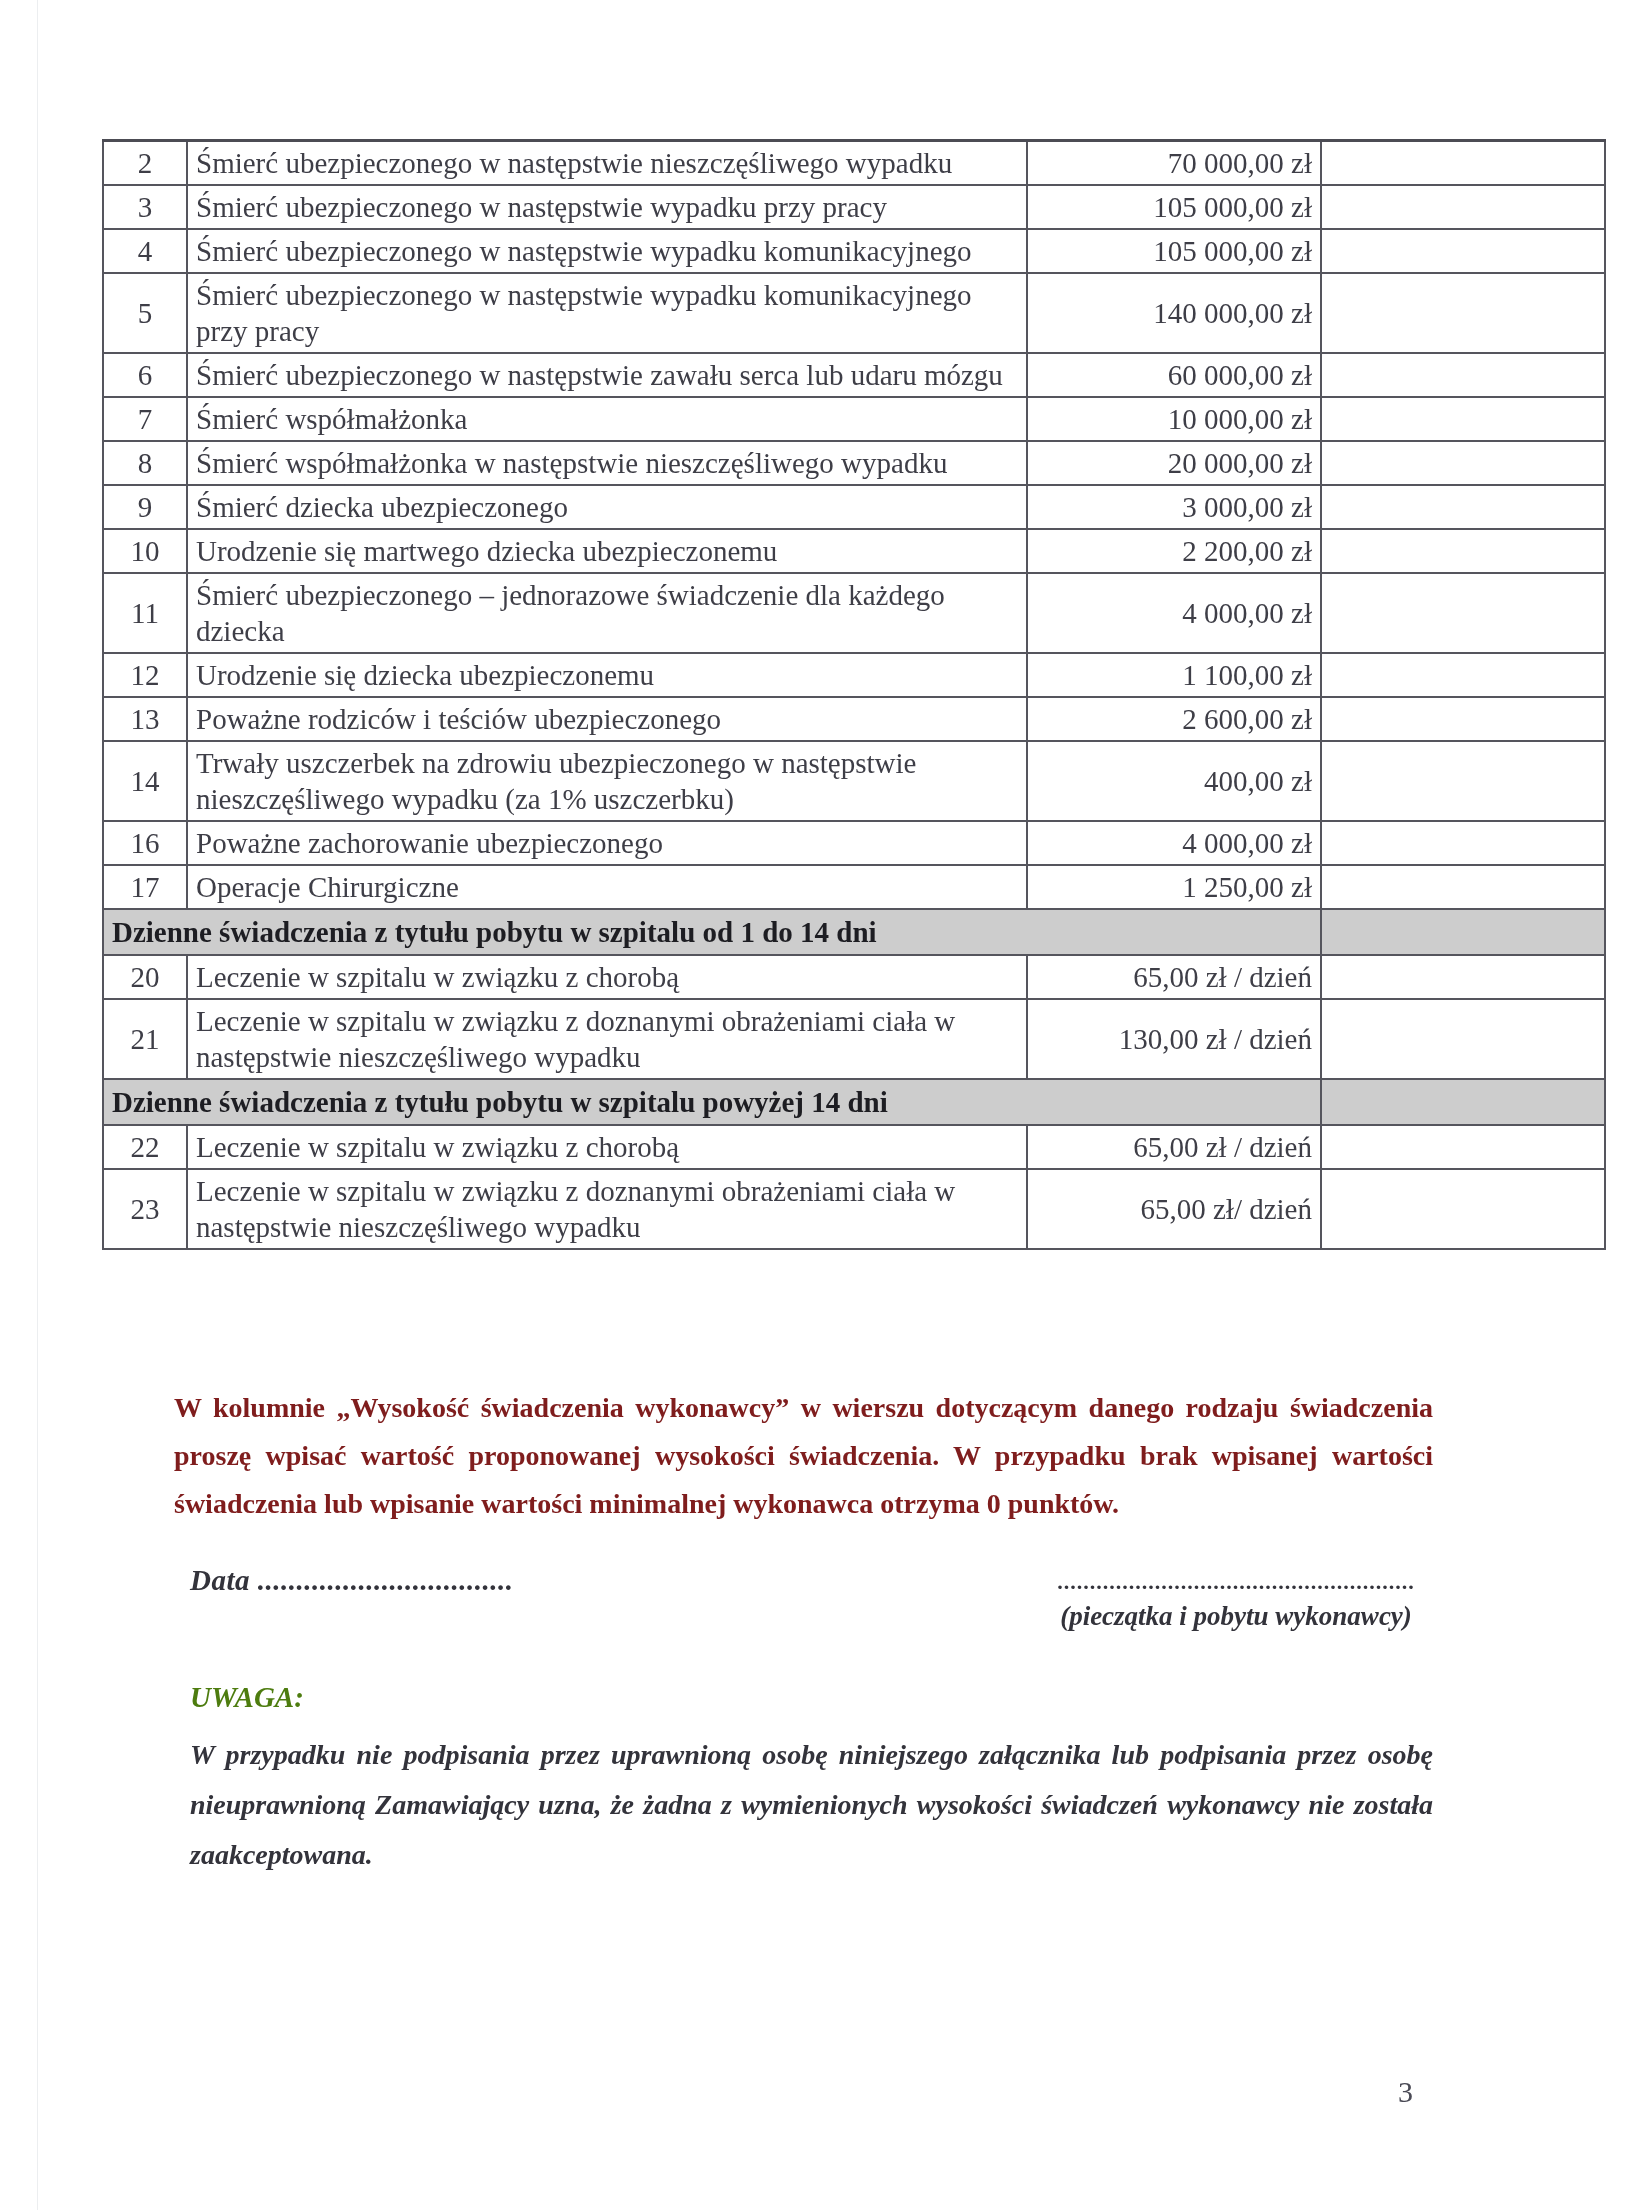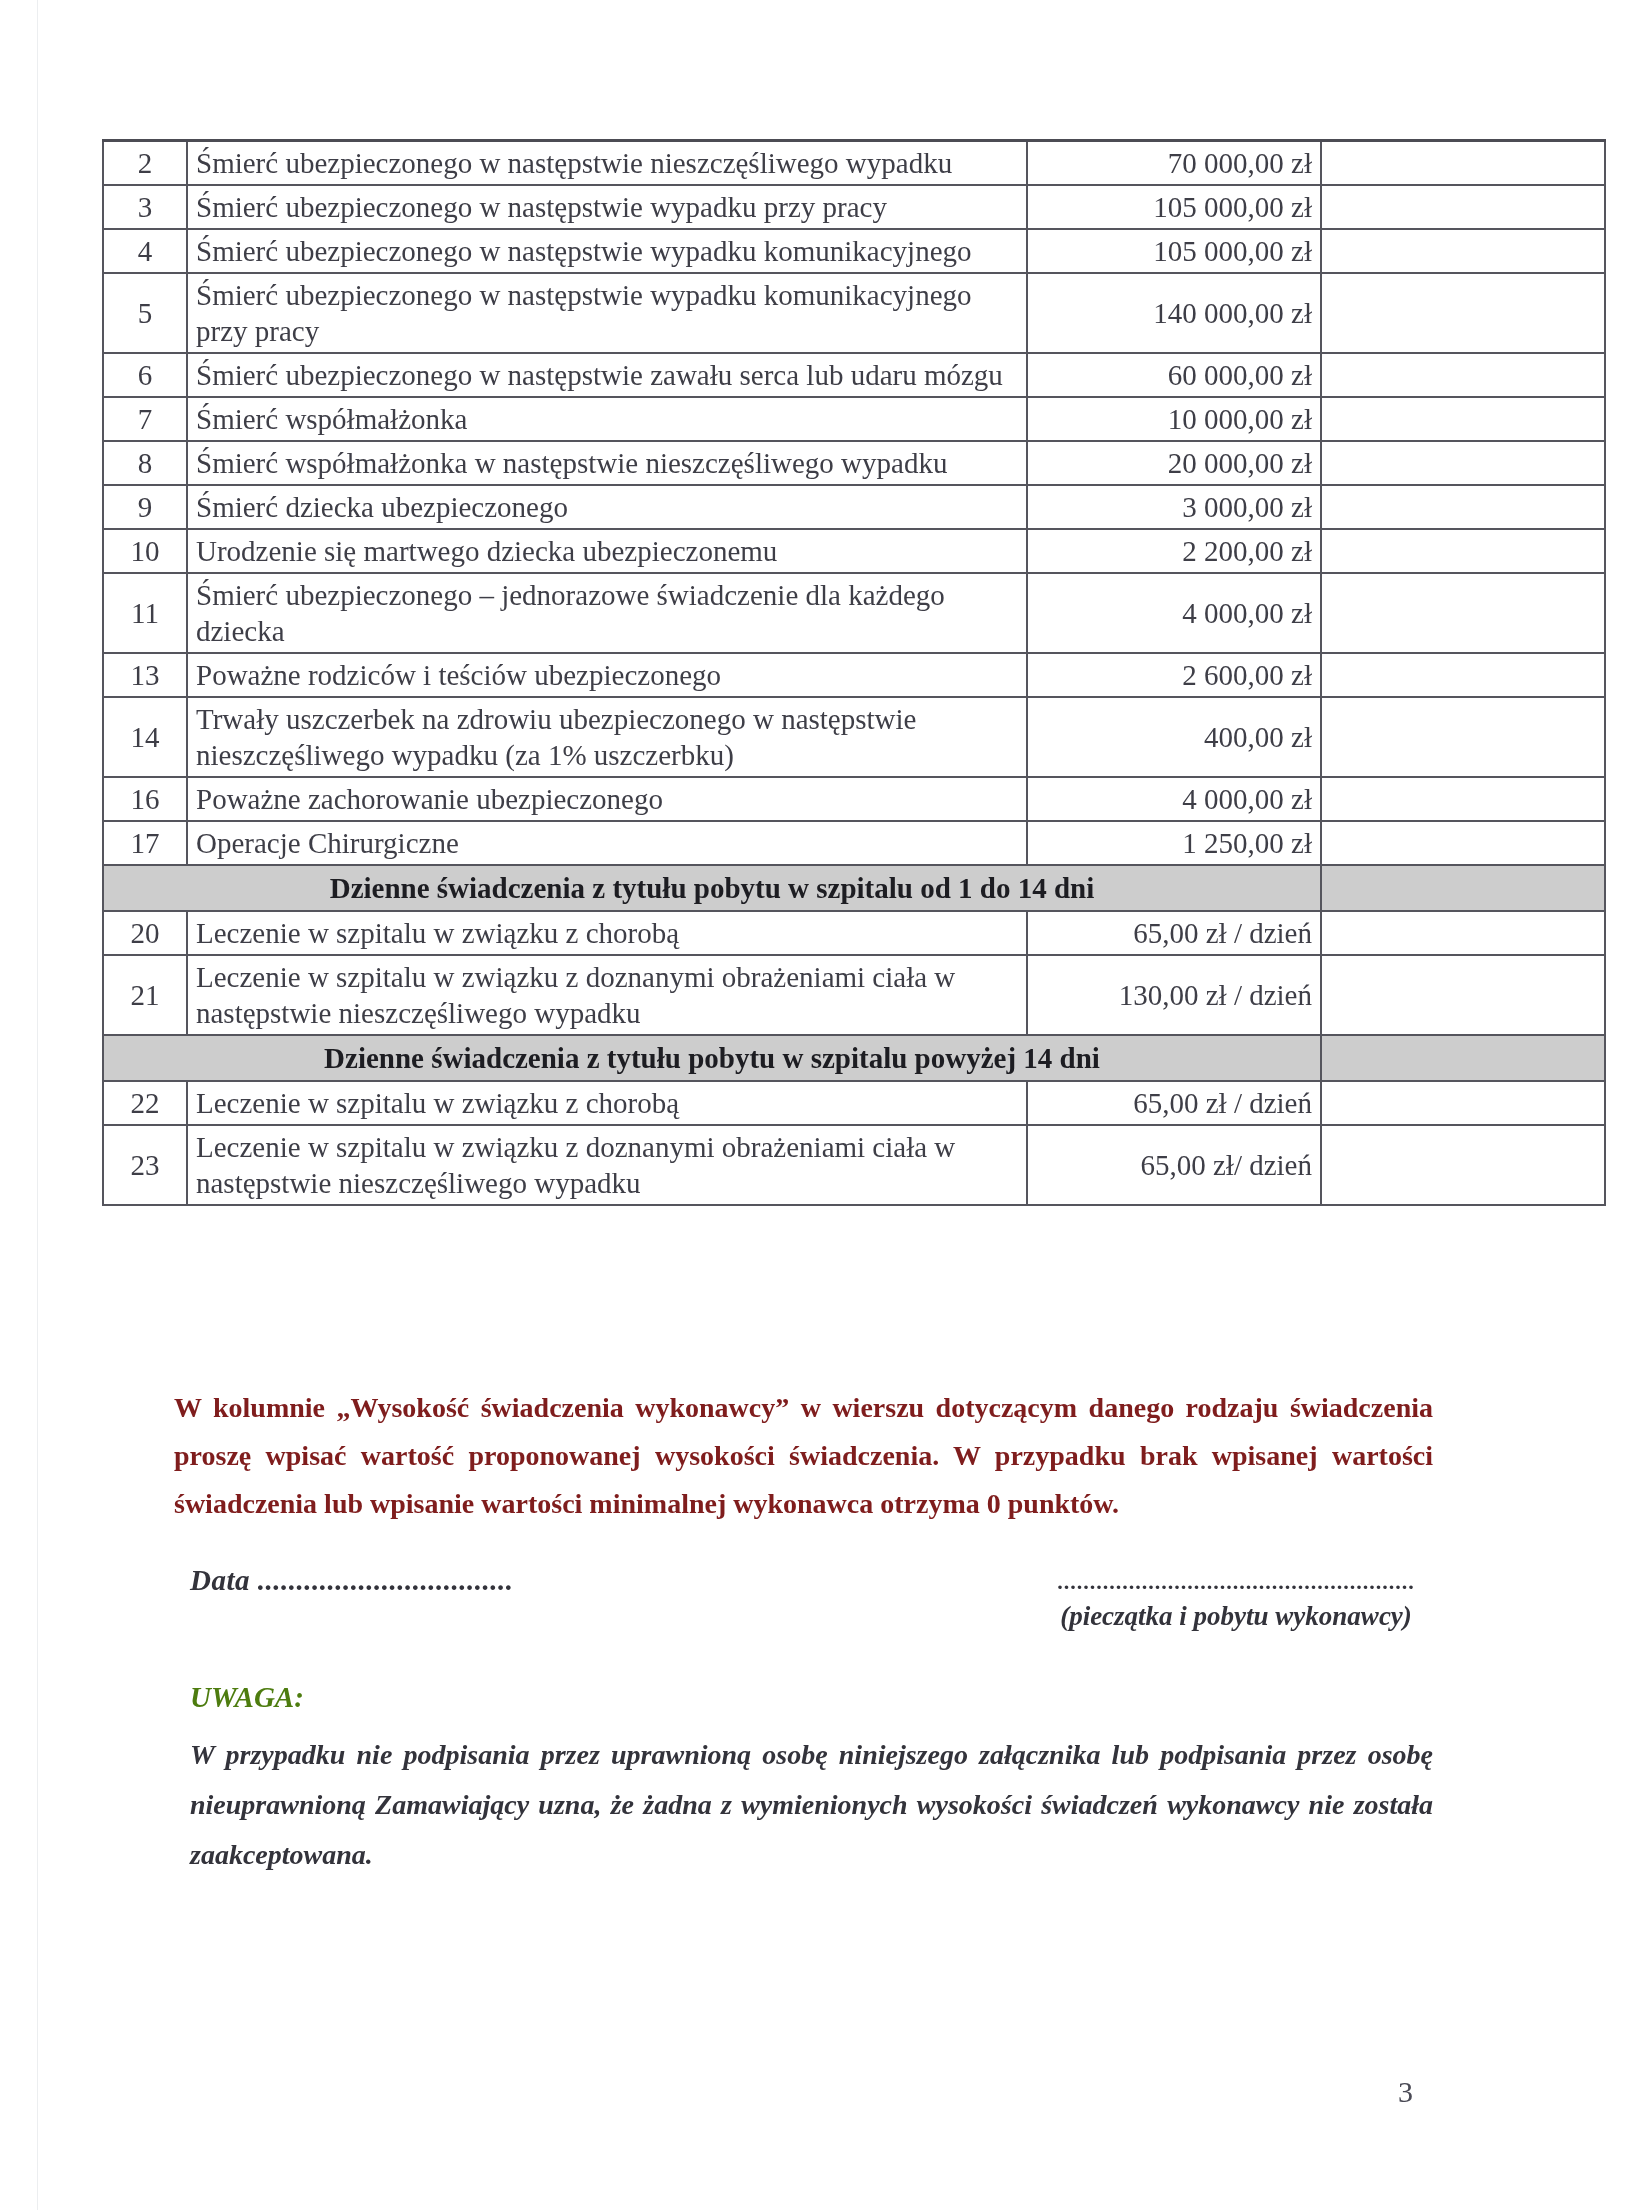--- a/index.html
+++ b/index.html
@@ -33,21 +33,20 @@
   }
   table.benefits{border-top:3px solid #4c4c54;}
   td.c-no{text-align:center;}
   td.c-desc{padding-left:12px;padding-right:14px;border-radius:12px;}
   td.c-amount{text-align:right;}
   td.c-fill{background:#ffffff;}
   tr.section-row td{
     background:#cdcdcd;
     font-weight:bold;
     color:#1d1d22;
-    text-align:center;
     font-size:29px;
     padding:4px 8px;
   }
   .note{
     position:absolute;left:174px;top:1384px;width:1259px;
     font-weight:bold;
     font-size:28px;line-height:48px;
     text-align:justify;
     color:#7f1d1d;
   }
@@ -155,20 +154,26 @@
           <td class="c-amount">2 200,00 zł</td>
           <td class="c-fill"></td>
         </tr>
         <tr>
           <td class="c-no">11</td>
           <td class="c-desc">Śmierć ubezpieczonego – jednorazowe świadczenie dla każdego dziecka</td>
           <td class="c-amount">4 000,00 zł</td>
           <td class="c-fill"></td>
         </tr>
         <tr>
+          <td class="c-no">12</td>
+          <td class="c-desc">Urodzenie się dziecka ubezpieczonemu</td>
+          <td class="c-amount">1 100,00 zł</td>
+          <td class="c-fill"></td>
+        </tr>
+        <tr>
           <td class="c-no">13</td>
           <td class="c-desc">Poważne rodziców i teściów ubezpieczonego</td>
           <td class="c-amount">2 600,00 zł</td>
           <td class="c-fill"></td>
         </tr>
         <tr>
           <td class="c-no">14</td>
           <td class="c-desc">Trwały uszczerbek na zdrowiu ubezpieczonego w następstwie nieszczęśliwego wypadku (za 1% uszczerbku)</td>
           <td class="c-amount">400,00 zł</td>
           <td class="c-fill"></td>

